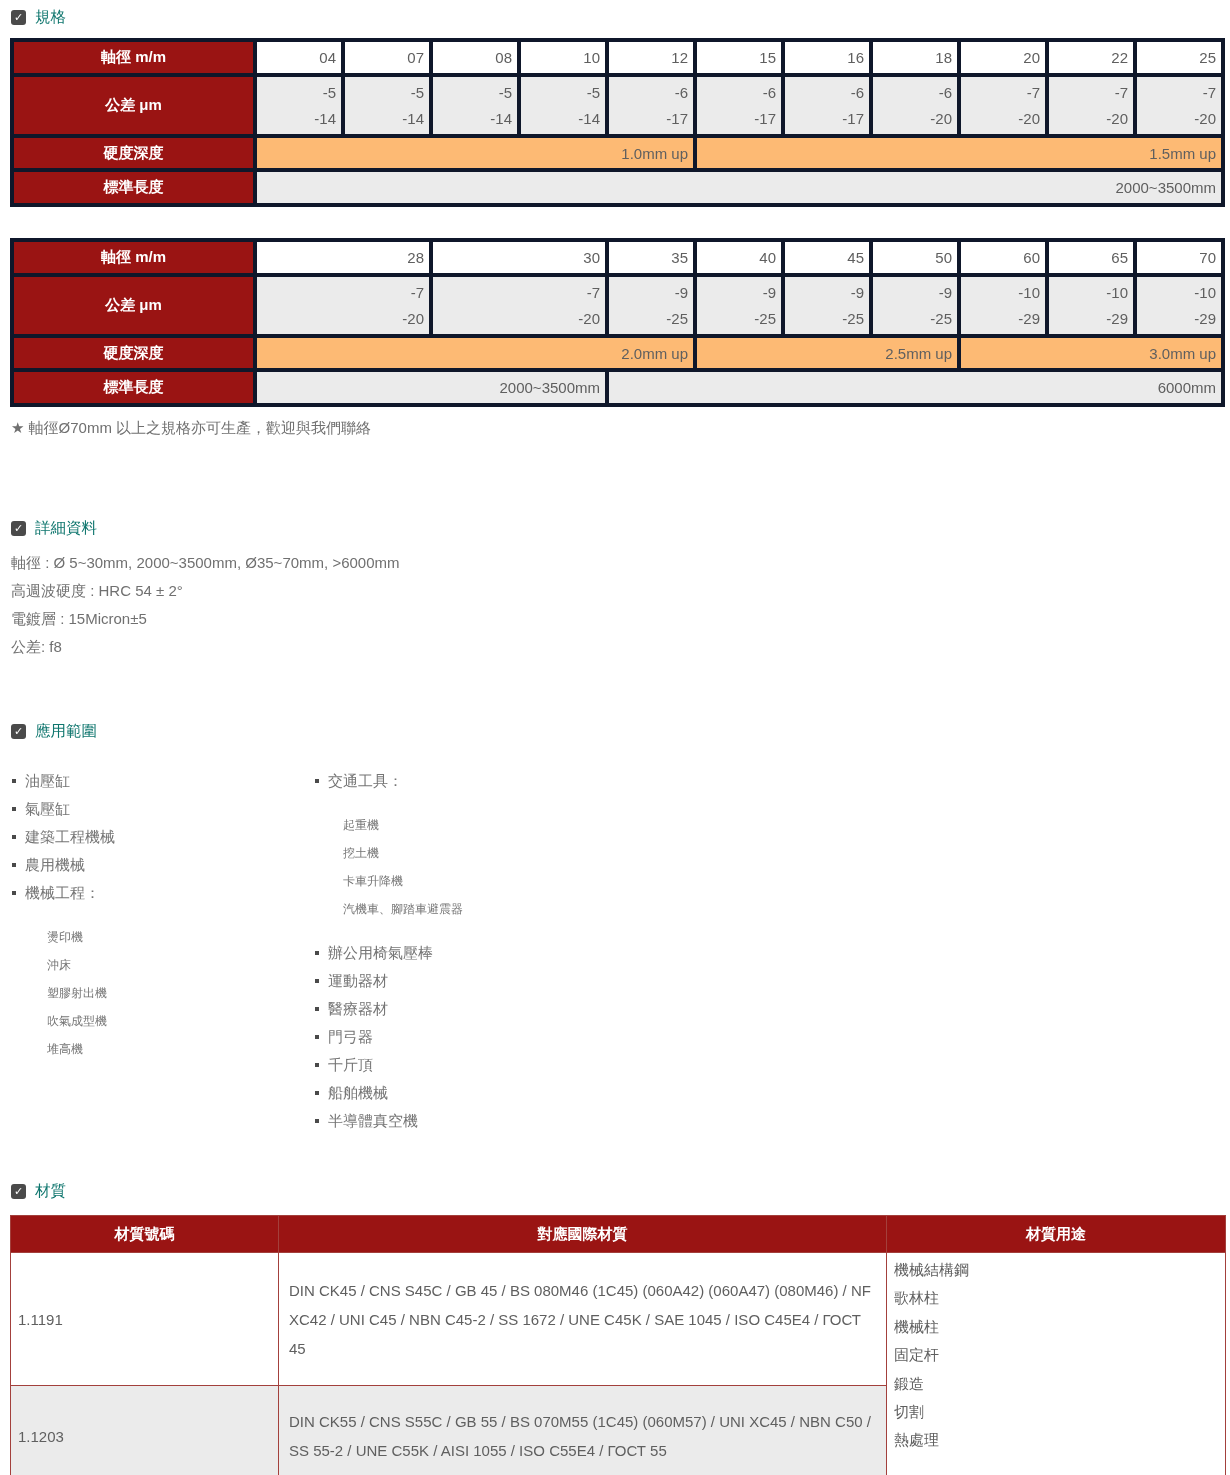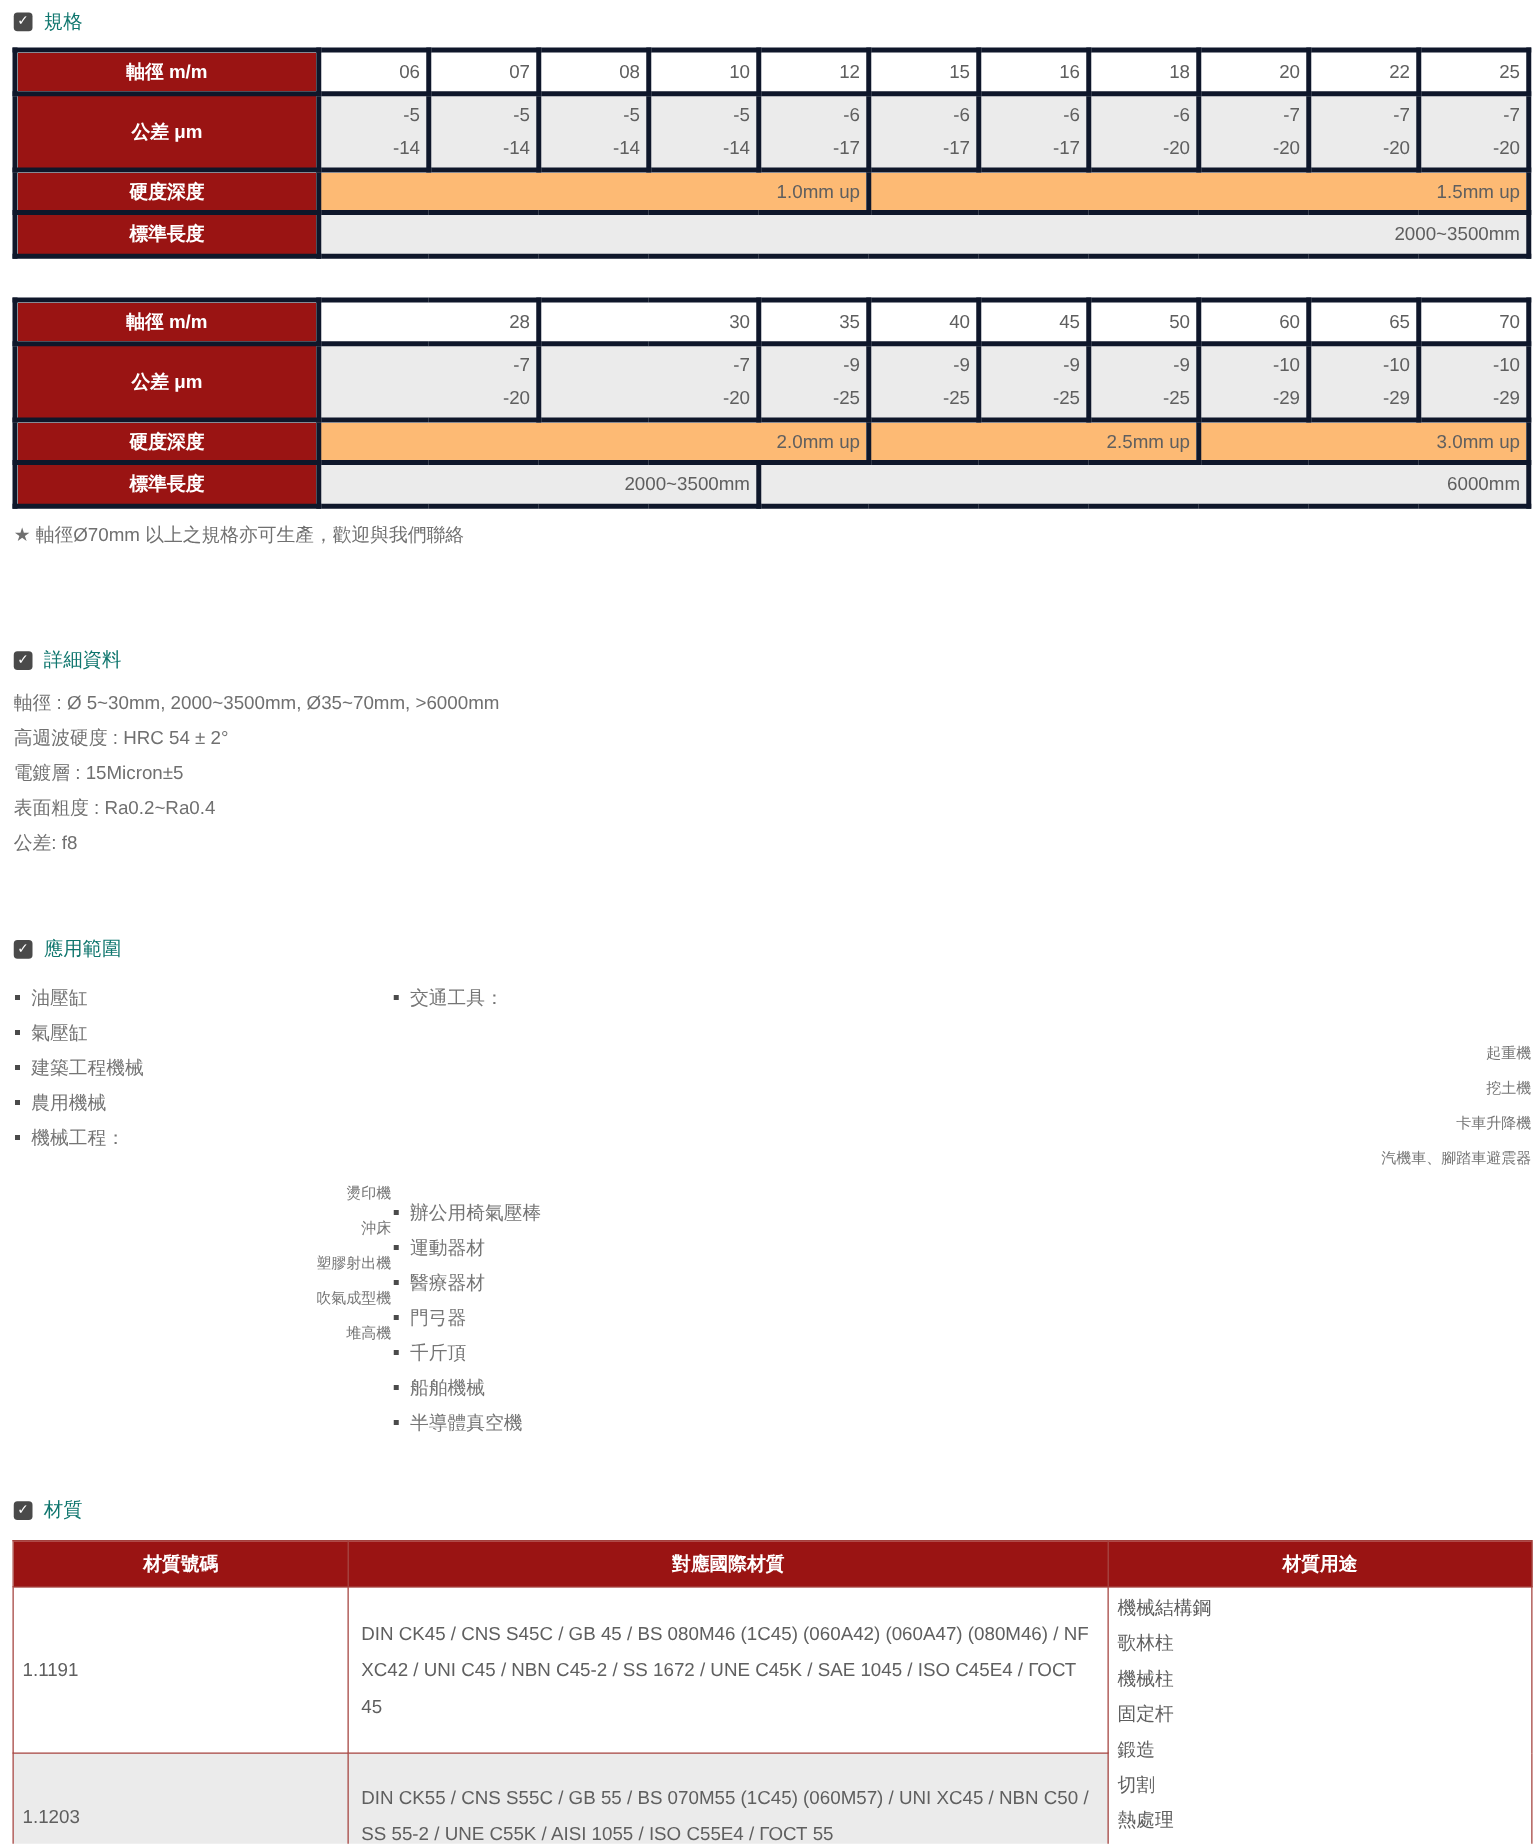--- a/index.html
+++ b/index.html
@@ -36,21 +36,21 @@
   .tbl-gap{height:31px;}
 
   .star-note{color:#707070;font-size:15px;margin:12px 0 0 1px;}
 
   
   .details-block{margin-top:80px;}
   .detail-line{color:#707070;font-size:15px;line-height:28px;margin-left:1px;}
 
   
   .apps-block{margin-top:60px;}
-  .app-cols{display:flex;margin-top:14px;text-align:right;}
+  .app-cols{display:flex;margin-top:25px;}
   .app-left{width:303px;flex:0 0 auto;}
   .app-right{flex:1;}
   .app-item{display:flex;align-items:center;height:28px;color:#757575;font-size:15px;}
   .app-item .sq{width:4px;height:4px;background:#4a4a4a;margin:0 9px 0 2px;flex:0 0 auto;}
   .app-sub-left{margin:16px 0 16px 37px;}
   .app-sub-right{margin:16px 0 16px 30px;}
   .app-sub-left div,.app-sub-right div{height:28px;line-height:28px;color:#757575;font-size:12px;}
 
   
   .mat-block{margin-top:46px;}
@@ -88,21 +88,21 @@
         <col>
         <col>
         <col>
         <col>
         <col>
         <col>
     </colgroup>
     <tbody>
         <tr class="rowA">
       <td class="lbl">軸徑 m/m</td>
-      <td>06</td>
+      <td>04</td>
       <td>07</td>
       <td>08</td>
       <td>10</td>
       <td>12</td>
       <td>15</td>
       <td>16</td>
       <td>18</td>
       <td>20</td>
       <td>22</td>
       <td>25</td>
@@ -252,21 +252,20 @@
   <div class="star-note">★ 軸徑Ø70mm 以上之規格亦可生產，歡迎與我們聯絡</div>
 
   <div class="details-block">
     <div class="sec-head">
       <span class="cbx">✓</span>
       <span class="sec-title">詳細資料</span>
     </div>
     <div class="detail-line">軸徑 : Ø 5~30mm, 2000~3500mm, Ø35~70mm, &gt;6000mm</div>
     <div class="detail-line">高週波硬度 : HRC 54 ± 2°</div>
     <div class="detail-line">電鍍層 : 15Micron±5</div>
-    <div class="detail-line">表面粗度 : Ra0.2~Ra0.4</div>
     <div class="detail-line">公差: f8</div>
   </div>
 
   <div class="apps-block">
     <div class="sec-head">
       <span class="cbx">✓</span>
       <span class="sec-title">應用範圍</span>
     </div>
     <div class="app-cols">
       <div class="app-left">

